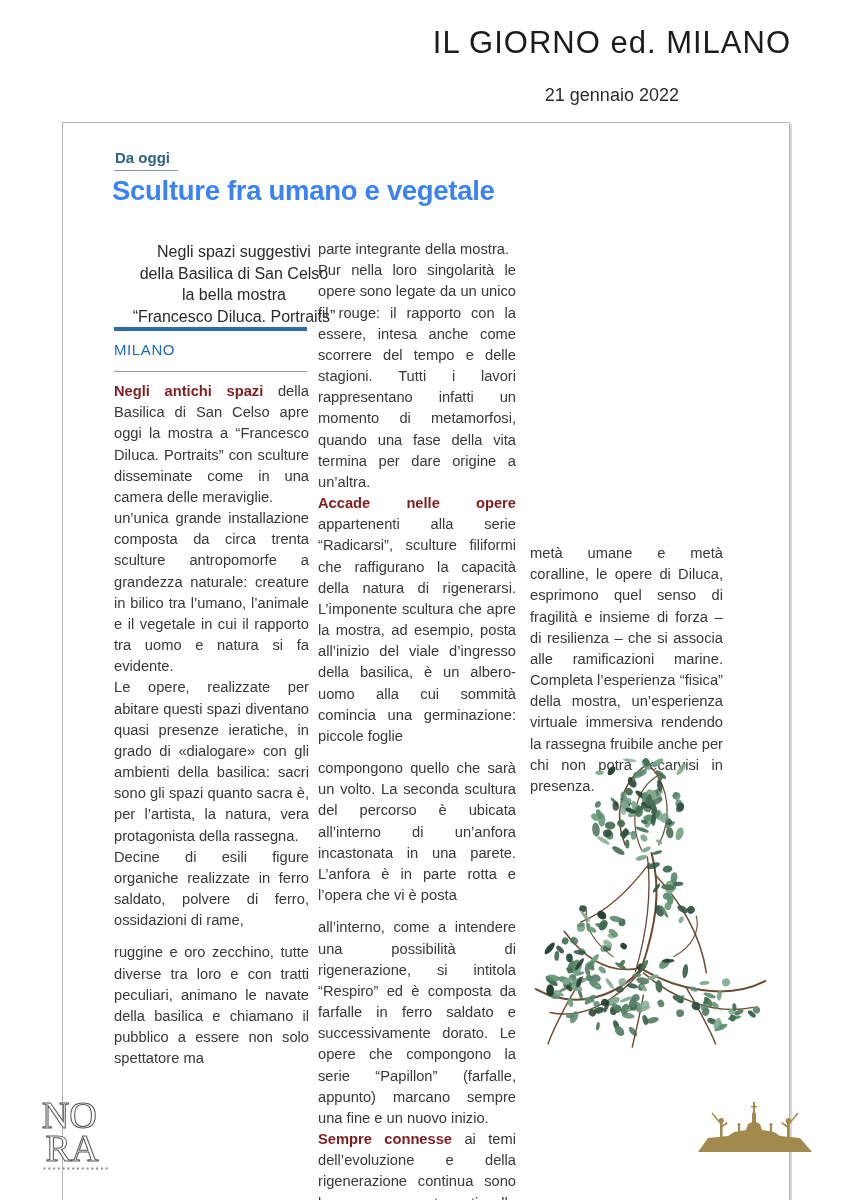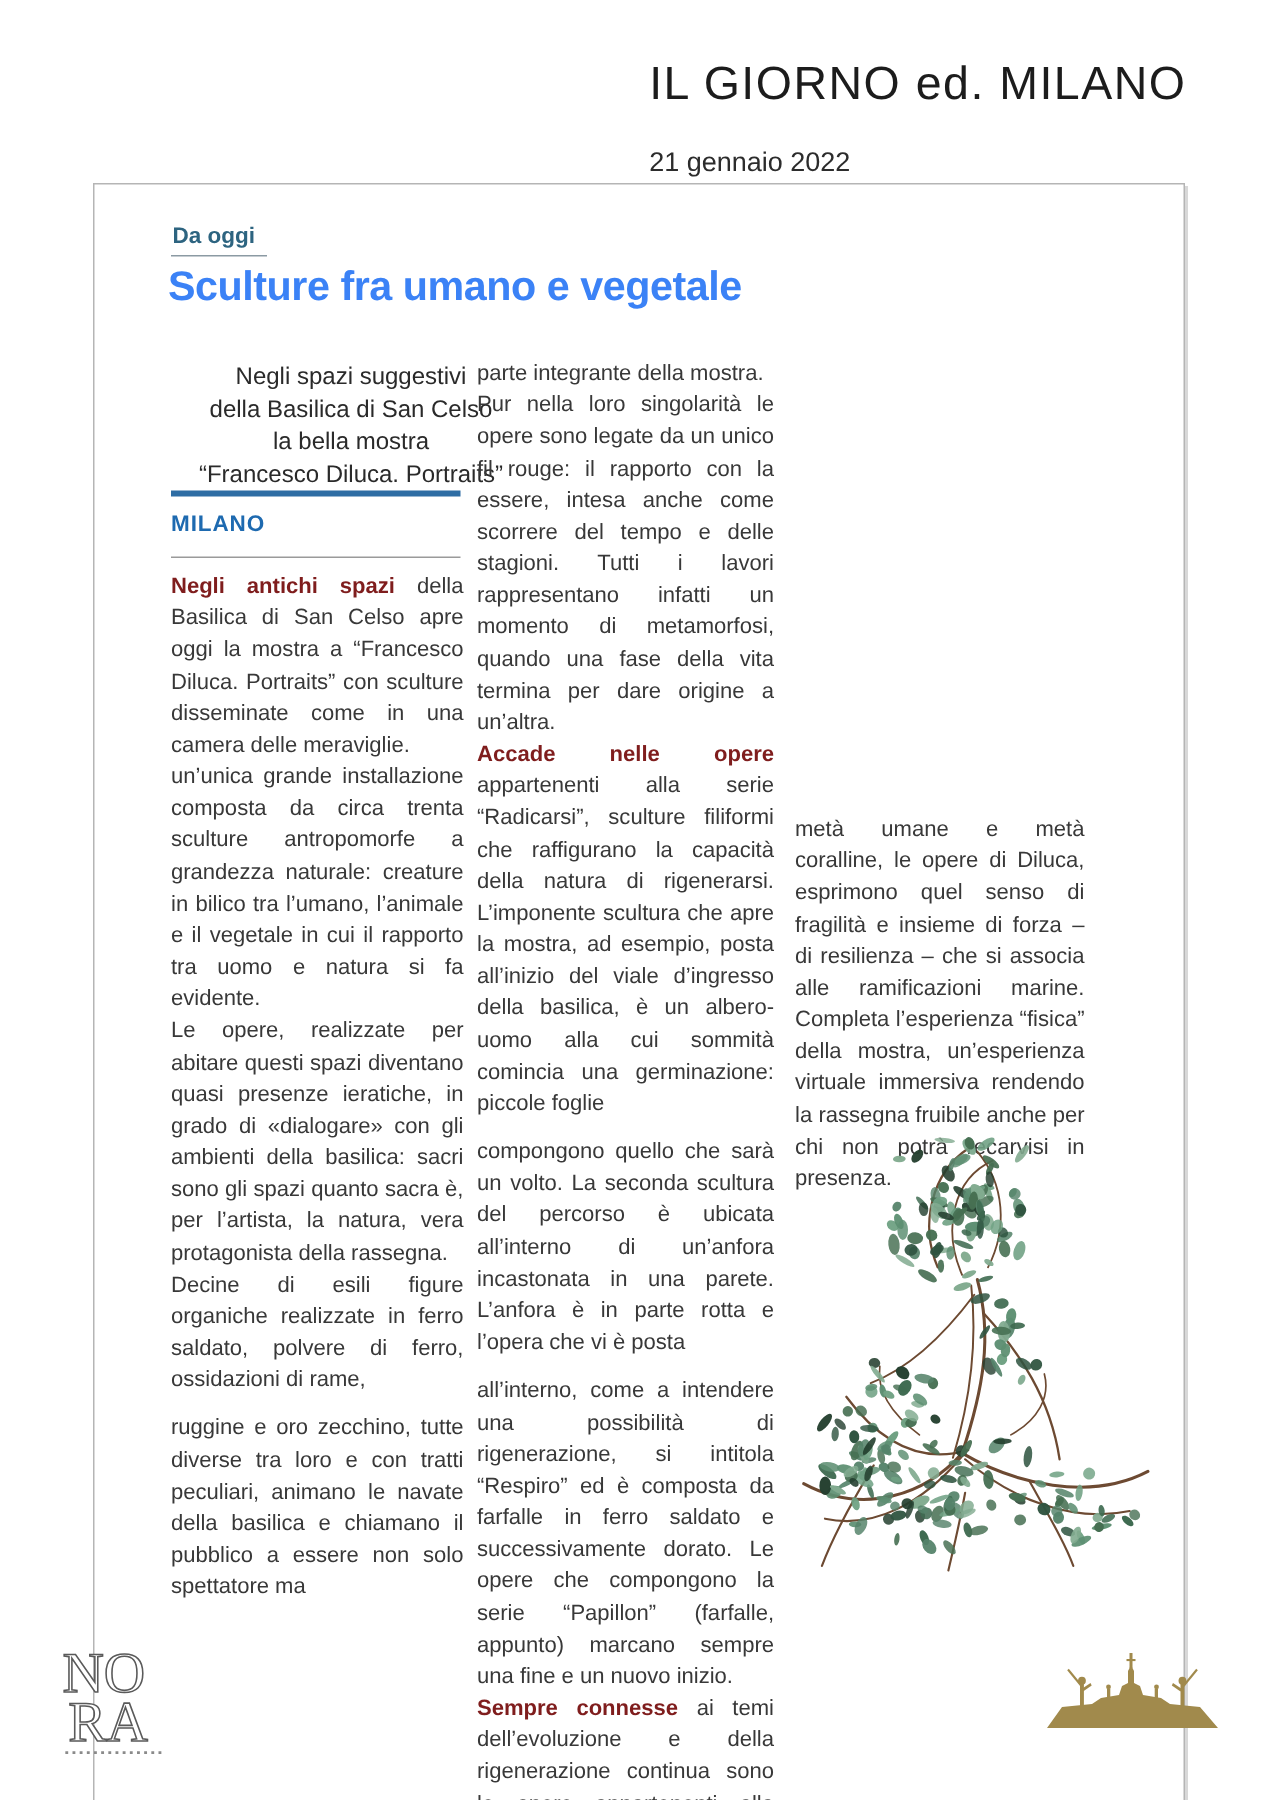--- a/index.html
+++ b/index.html
@@ -1,20 +1,20 @@
 <!DOCTYPE html>
 <html lang="it"><head>
 <meta charset="utf-8">
 <style>
   * { margin:0; padding:0; box-sizing:border-box; }
   html,body { width:849px; height:1200px; background:#ffffff; overflow:hidden; }
   body { font-family:"Liberation Sans", sans-serif; color:#2e2e2e; position:relative; }
 
   
-  .review-header { position:absolute; top:38px; right:58px; text-align:left; }
+  .review-header { position:absolute; top:25px; right:58px; text-align:center; }
   .pub-title { font-size:31px; font-weight:400; letter-spacing:1px; color:#1c1c1c; }
   .pub-date  { font-size:18px; font-weight:400; color:#2c2c2c; margin-top:24px; }
 
   
   .clip {
     position:absolute; left:62px; top:122px; width:728px; height:1107px;
     background:#fff; border:1px solid #b5b5b5;
     box-shadow:2px 2px 0 #d8d8d8;
   }
   .abs { position:absolute; }
@@ -26,21 +26,21 @@
   .headline {
     left:49px; top:52px; width:440px; font-size:27.5px; font-weight:700;
     color:#3b82f6; line-height:1.18; letter-spacing:-0.3px;
   }
   .standfirst {
     left:51px; top:118px; width:240px; font-size:16px; color:#2a2a2a; line-height:1.35;
     white-space:pre-line;
     text-align:center;
   }
   .rule-blue { left:51px; top:204px; width:193px; height:4px; background:#2e6da4; }
-  .section-label { left:51px; top:218px; font-size:15px; font-weight:700; color:#1e6ab0; letter-spacing:0.6px; }
+  .section-label { left:51px; top:218px; font-size:15px; font-weight:400; color:#1e6ab0; letter-spacing:0.6px; }
   .rule-gray { left:51px; top:248px; width:193px; height:1px; background:#9a9a9a; }
 
   .col { font-size:14.7px; line-height:1.44; color:#383838; text-align:justify; hyphens:auto; -webkit-hyphens:auto; }
   .col p { margin:0; }
   .col p.gap { margin-bottom:11px; }
   .col p.gap-top { margin-top:11px; }
   .col b { color:#7f1d1d; }
   .col1 { left:51px;  top:258px; width:195px; }
   .col2 { left:255px; top:116px; width:198px; }
   .col3 { left:467px; top:420px; width:193px; }

